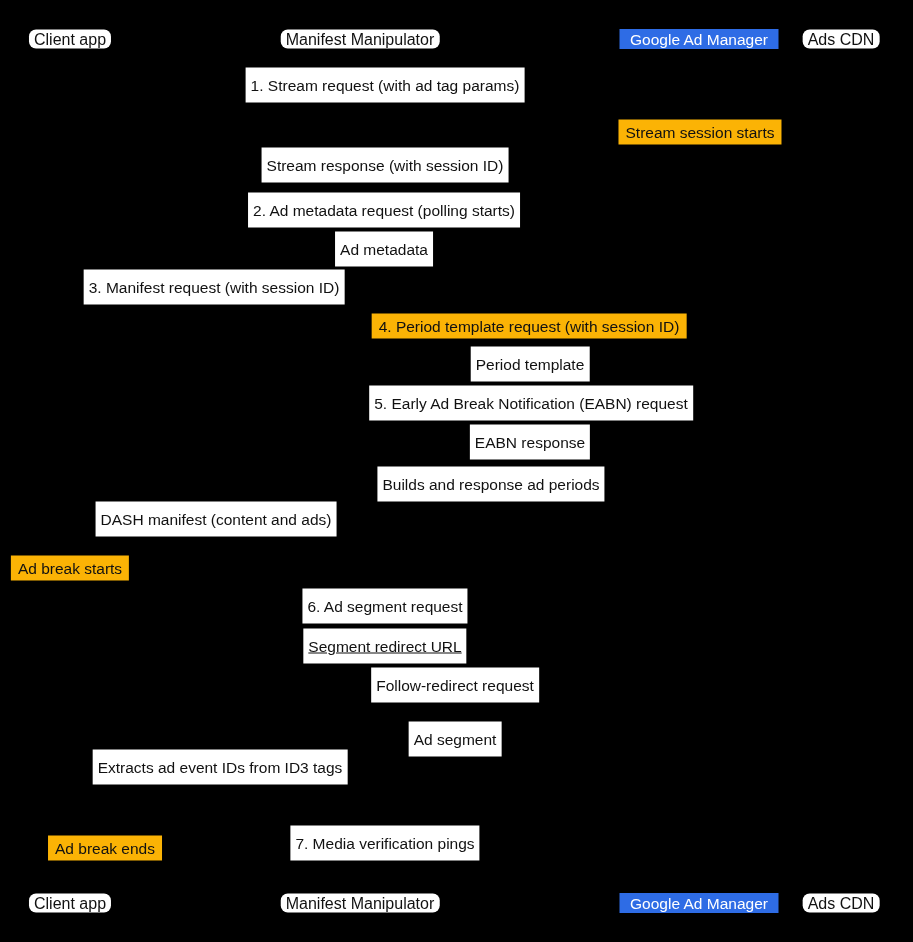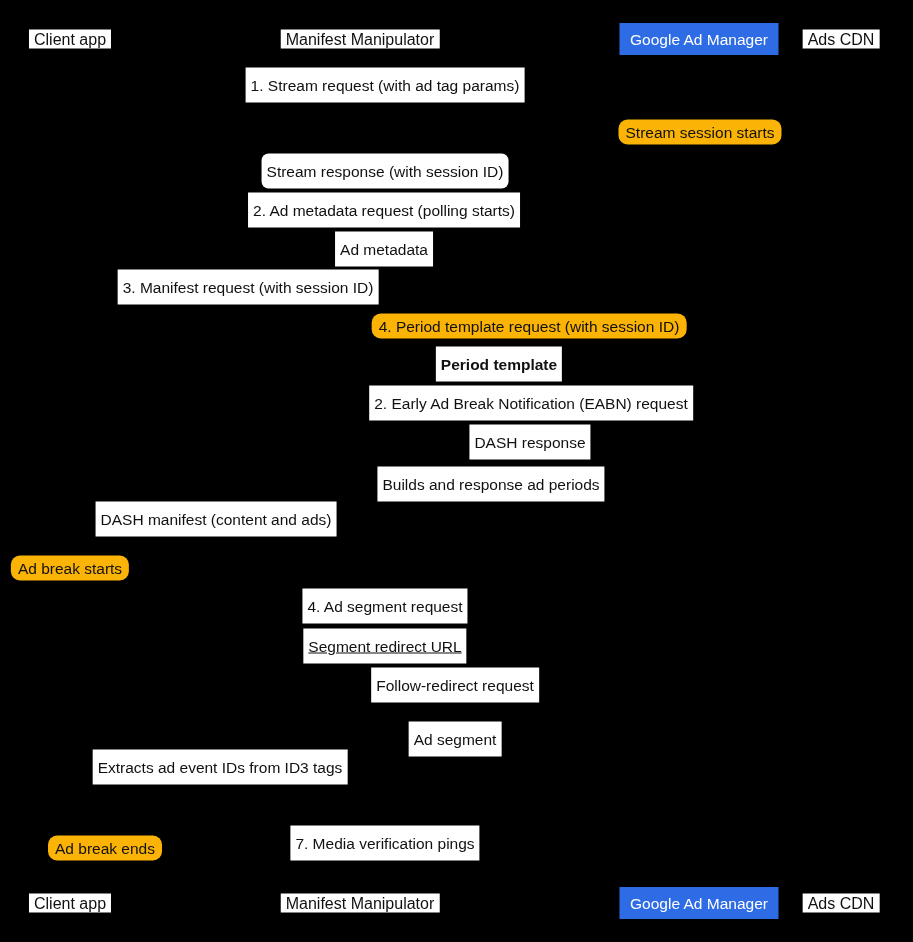--- a/index.html
+++ b/index.html
@@ -24,39 +24,39 @@
   }
   .white {
     background: var(--label-bg, #ffffff);
     color: var(--label-text, #111111);
     padding: 9px 5px;
   }
   .yellow {
     background: var(--note-bg, #fbb305);
     color: var(--note-text, #111111);
     padding: 4px 7px;
-    border-radius: 9px;
   }
   .actor {
     position: absolute;
     transform: translate(-50%, -50%);
     white-space: nowrap;
     font-size: 16px;
     line-height: 17px;
   }
   .actor.plain {
     background: var(--label-bg, #ffffff);
     color: var(--label-text, #111111);
     padding: 1px 5px;
+    border-radius: 7px;
   }
   .actor.gam {
     background: var(--actor-box-bg, #2e6ce5);
     color: var(--actor-box-text, #ffffff);
     min-width: 159px;
-    height: 32px;
+    height: 20px;
     display: flex;
     align-items: center;
     justify-content: center;
     font-size: 15.5px;
     box-sizing: border-box;
     padding: 0 10px;
   }
   .lifeline {
     position: absolute;
     width: 1px;
@@ -80,43 +80,43 @@
 
       <div class="lifeline" style="left: 841px;"></div>
     </div>
 
   <div>
 
       <div class="item white" style="left: 385px; top: 85px;">1. Stream request (with ad tag params)</div>
 
       <div class="item yellow" style="left: 700px; top: 132px;">Stream session starts</div>
 
-      <div class="item white" style="left: 385px; top: 171px; border-radius: 7px;">Stream response (with session ID)</div>
+      <div class="item white" style="left: 385px; top: 165px;">Stream response (with session ID)</div>
 
       <div class="item white" style="left: 384px; top: 210px;">2. Ad metadata request (polling starts)</div>
 
       <div class="item white" style="left: 384px; top: 249px;">Ad metadata</div>
 
-      <div class="item white" style="left: 214px; top: 287px; margin-left: 34px;">3. Manifest request (with session ID)</div>
+      <div class="item white" style="left: 214px; top: 287px;">3. Manifest request (with session ID)</div>
 
       <div class="item yellow" style="left: 529px; top: 326px; text-align: right;">4. Period template request (with session ID)</div>
 
-      <div class="item white" style="left: 499px; top: 364px; font-weight: bold;">Period template</div>
+      <div class="item white" style="left: 530px; top: 364px;">Period template</div>
 
-      <div class="item white" style="left: 531px; top: 403px;">2. Early Ad Break Notification (EABN) request</div>
+      <div class="item white" style="left: 531px; top: 403px;">5. Early Ad Break Notification (EABN) request</div>
 
-      <div class="item white" style="left: 530px; top: 442px;">DASH response</div>
+      <div class="item white" style="left: 530px; top: 442px;">EABN response</div>
 
       <div class="item white" style="left: 491px; top: 484px;">Builds and response ad periods</div>
 
       <div class="item white" style="left: 216px; top: 519px;">DASH manifest (content and ads)</div>
 
       <div class="item yellow" style="left: 70px; top: 568px;">Ad break starts</div>
 
-      <div class="item white" style="left: 385px; top: 606px;">4. Ad segment request</div>
+      <div class="item white" style="left: 385px; top: 606px;">6. Ad segment request</div>
 
       <div class="item white" style="left: 385px; top: 646px; text-decoration: underline;">Segment redirect URL</div>
 
       <div class="item white" style="left: 455px; top: 685px;">Follow-redirect request</div>
 
       <div class="item white" style="left: 455px; top: 723px; margin-top: 16px;">Ad segment</div>
 
       <div class="item white" style="left: 220px; top: 767px;">Extracts ad event IDs from ID3 tags</div>
 
       <div class="item white" style="left: 385px; top: 796px; margin-top: 47px;">7. Media verification pings</div>

